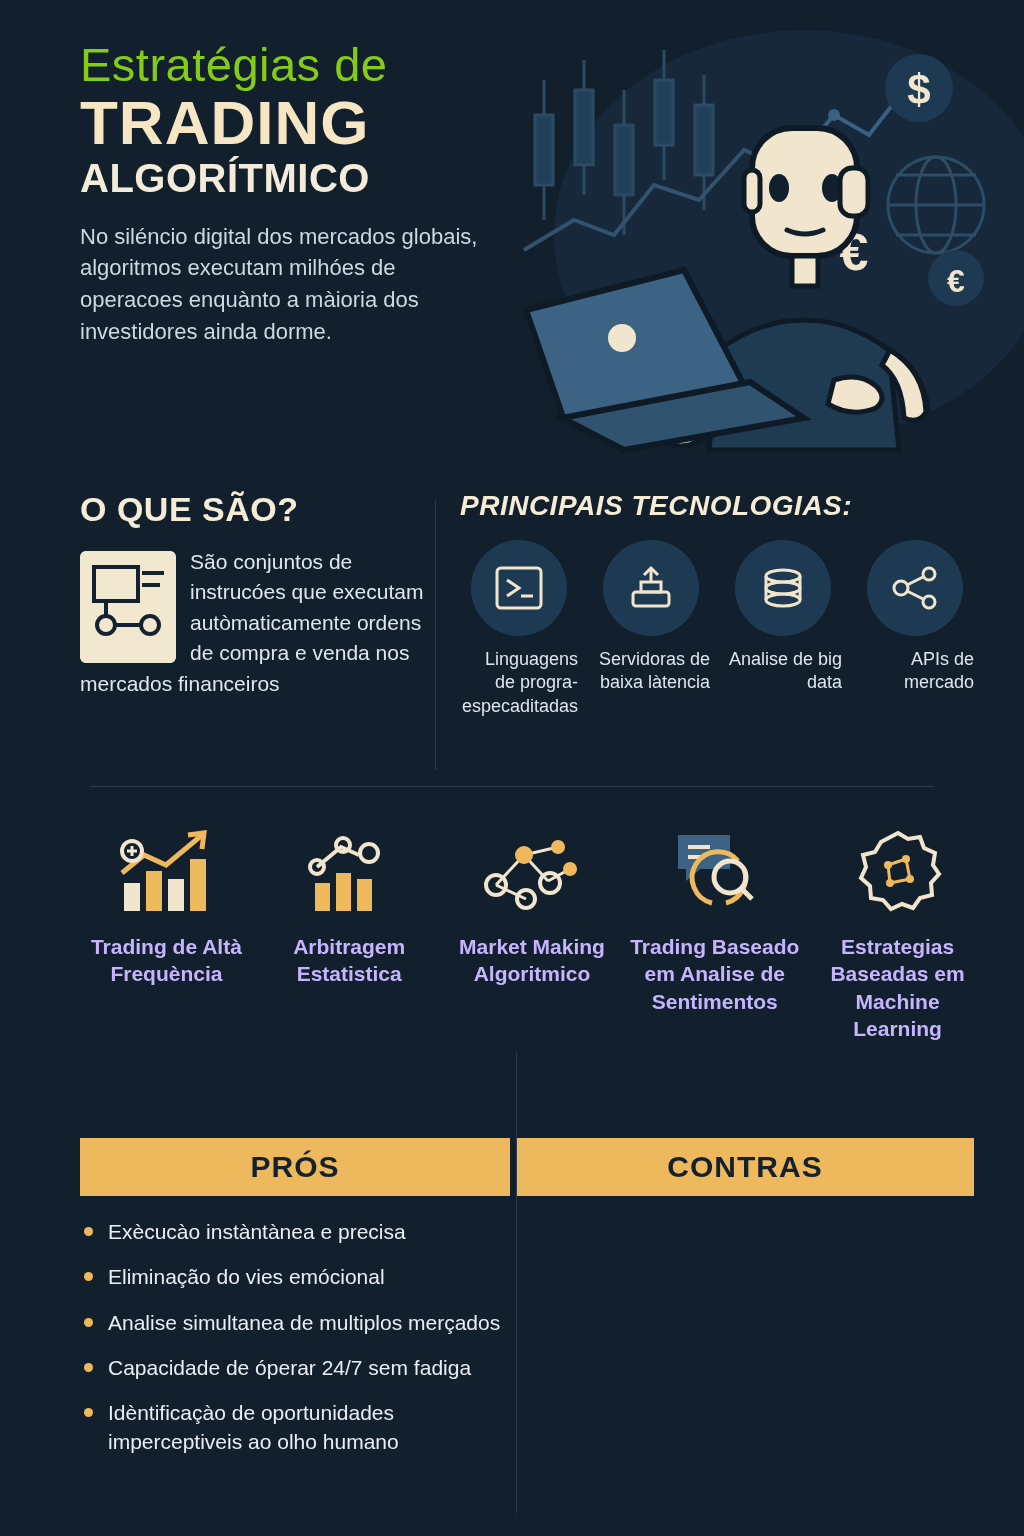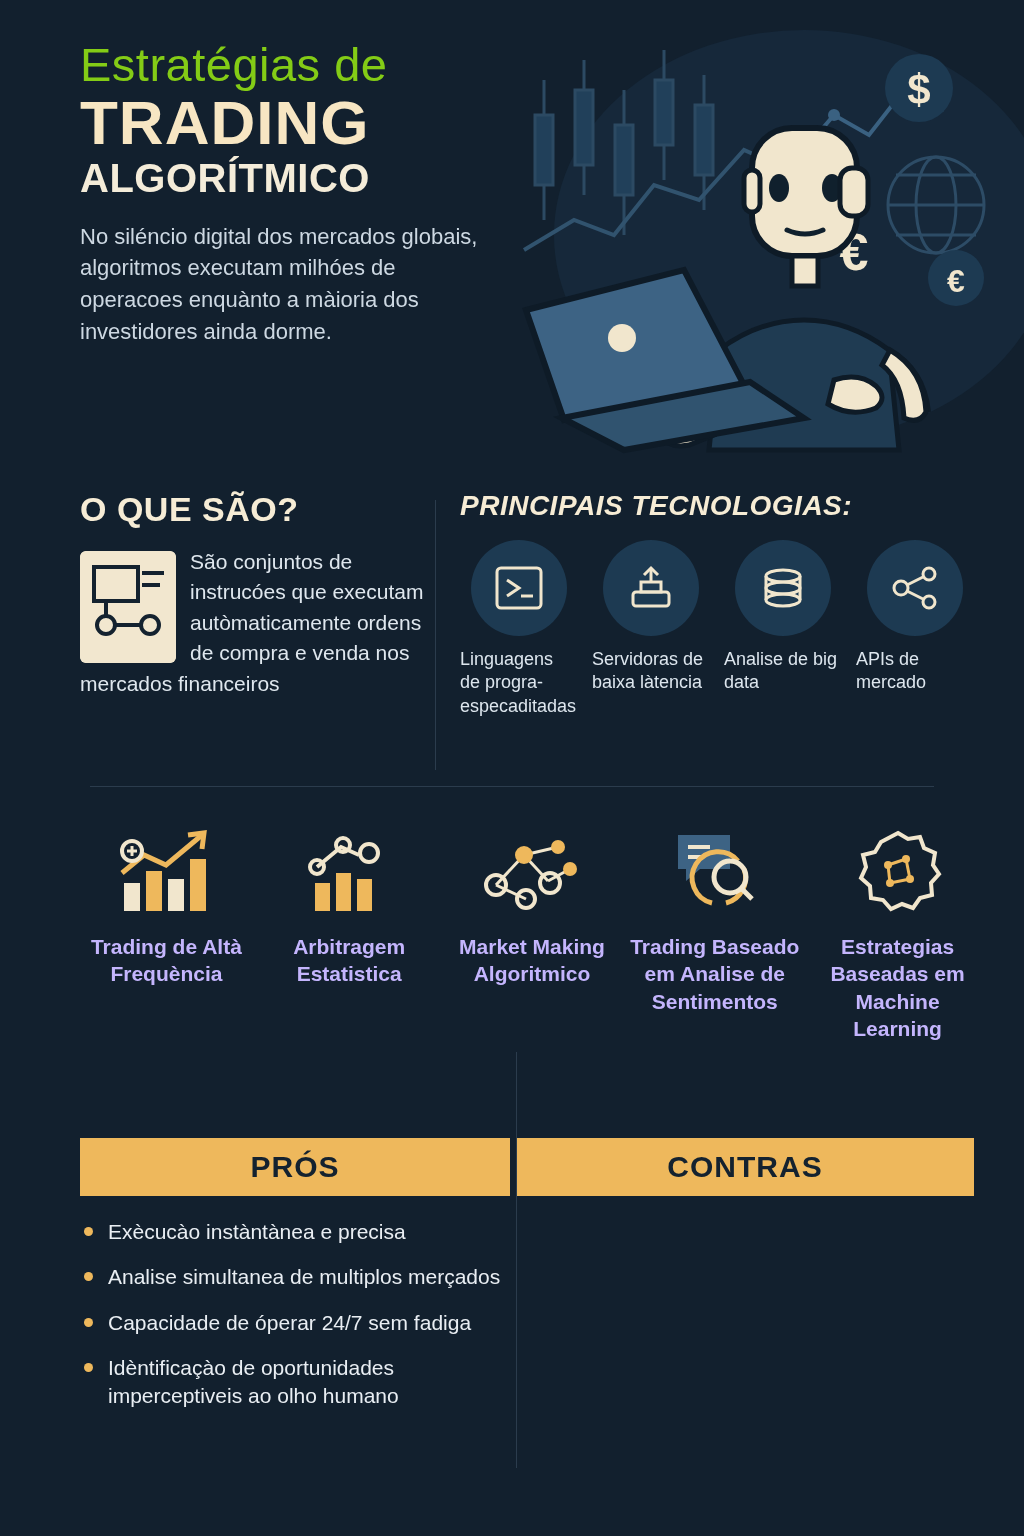--- a/index.html
+++ b/index.html
@@ -66,21 +66,21 @@
   }
   .h2.small { font-size: 28px; font-style: italic; }
 
   .whatis { position: relative; font-size: 21px; line-height: 1.45; color: #dfe7ee; }
   .doc-icon {
     float: left; width: 96px; height: 112px; margin: 4px 14px 4px 0;
     background: #f2e7cf; border-radius: 6px;
   }
 
   .tech-row { display: flex; gap: 14px; }
-  .tech { width: 118px; text-align: left; }
+  .tech { width: 118px; text-align: right; }
   .tech-circle {
     width: 96px; height: 96px; border-radius: 50%;
     background: #1d3a52; margin: 0 auto 12px auto;
     display: flex; align-items: center; justify-content: center;
   }
   .tech-label { font-size: 18px; line-height: 1.3; color: #dde6ee; }
 
   .divider-h {
     height: 1px; background: #2b3c4d;
     margin: 6px 90px 0 90px;
@@ -381,20 +381,21 @@
   <div class="proscons">
     <div class="pc-head">
       <div class="pc-head-left">PRÓS</div>
       <div class="pc-head-right">CONTRAS</div>
     </div>
     <div class="pc-body">
       <div class="pc-sep"></div>
       <div class="pc-col">
         <ul class="pc-list">
           <li>Exècucào instàntànea e precisa</li>
+          <li>Eliminação do vies emócional</li>
           <li>Analise simultanea de multiplos merçados</li>
           <li>Capacidade de óperar 24/7 sem fadiga</li>
           <li>Idèntificaçào de oportunidades imperceptiveis ao olho humano</li>
         </ul>
       </div>
     </div>
   </div>
 
 </div>
 

